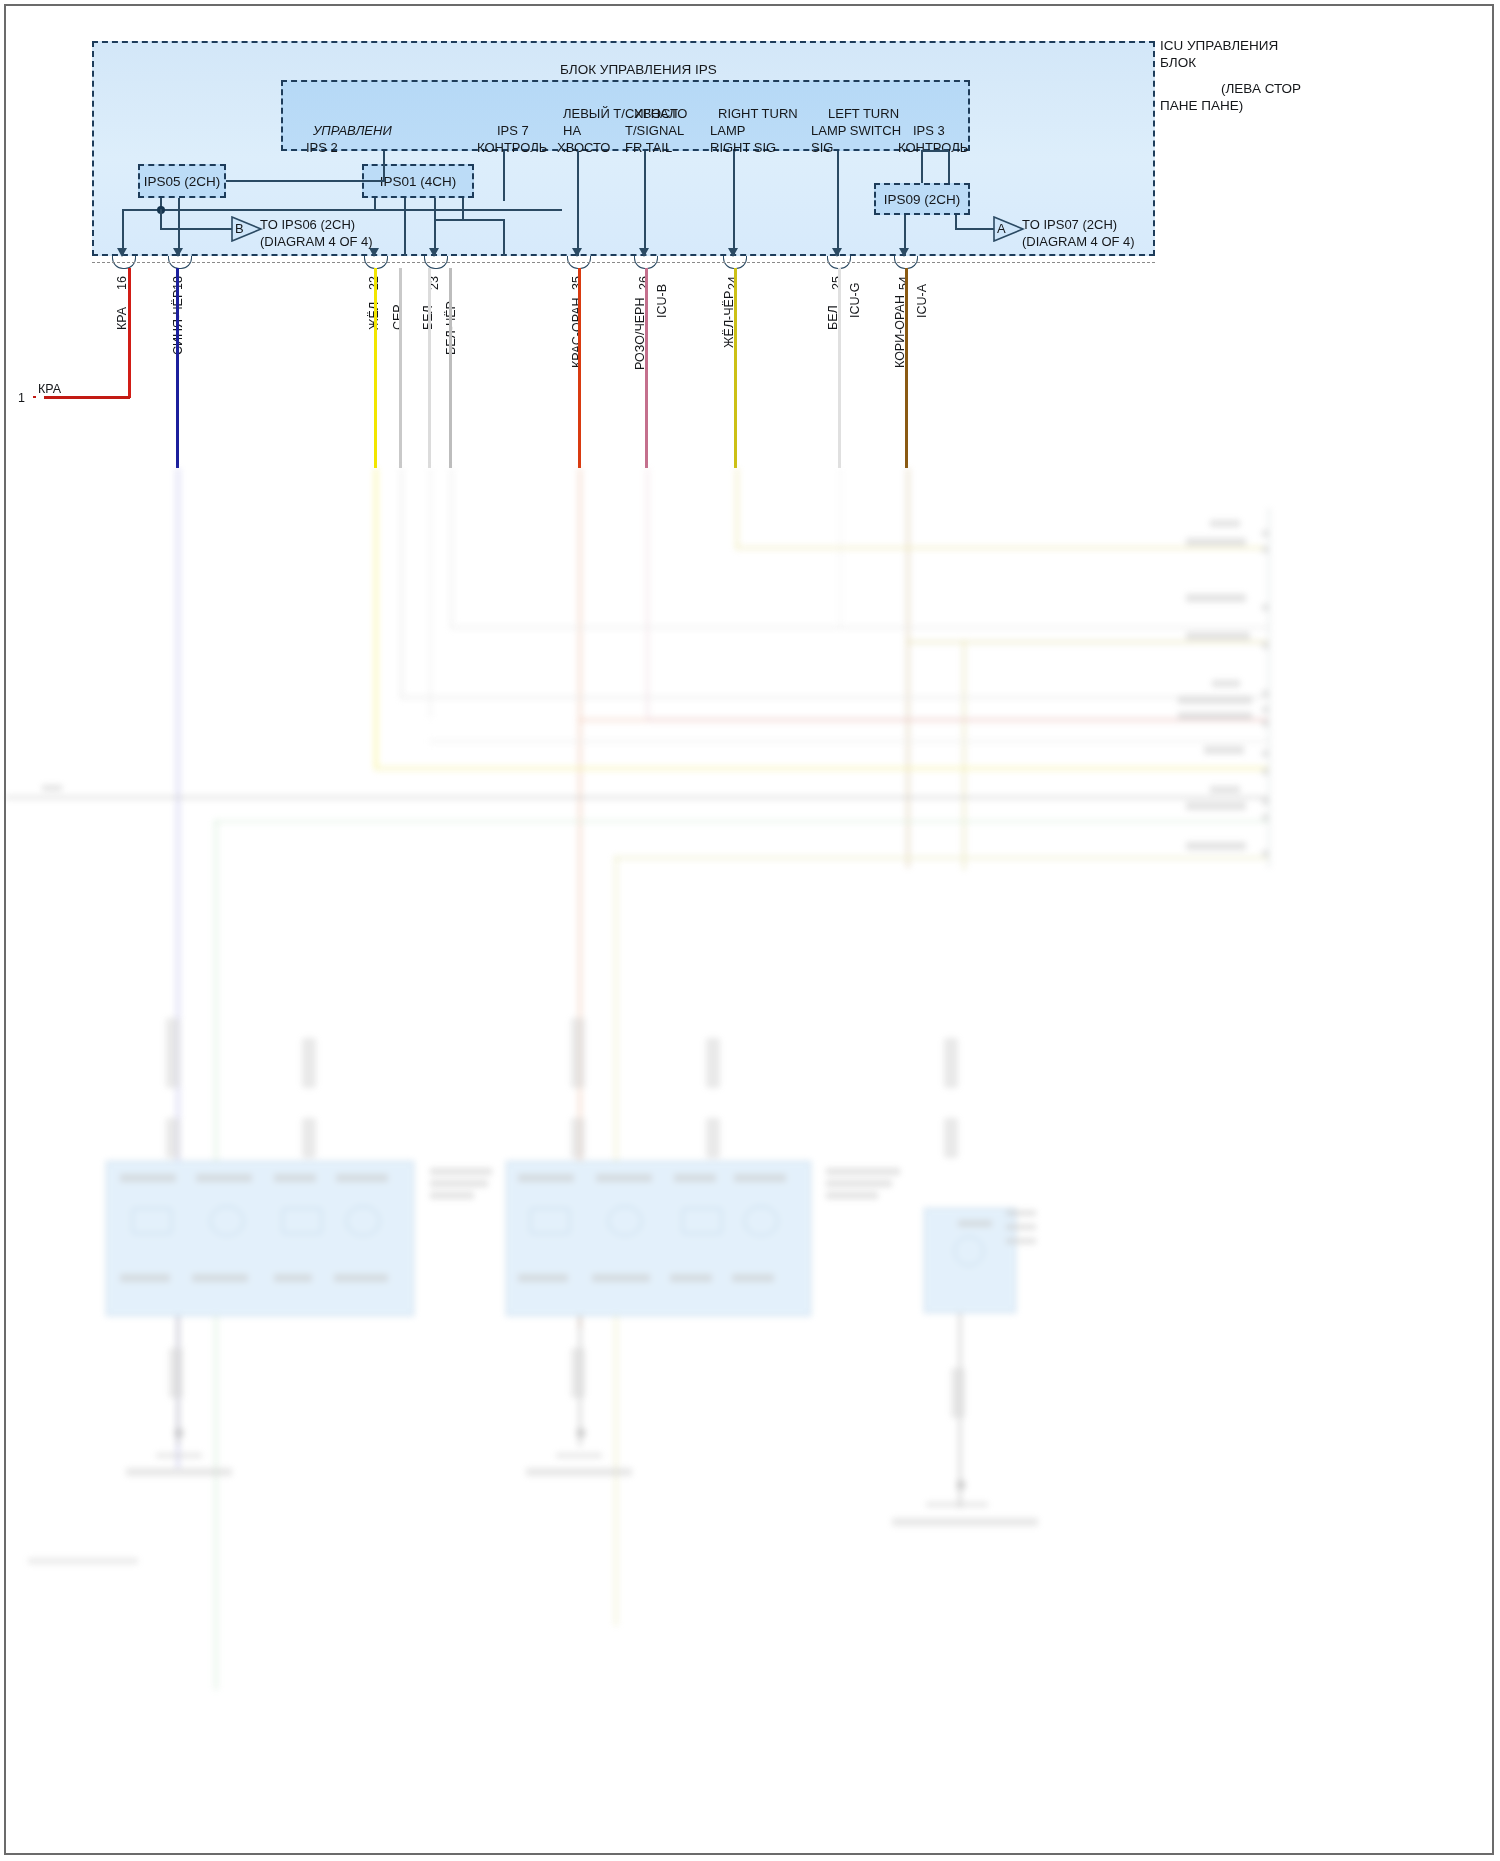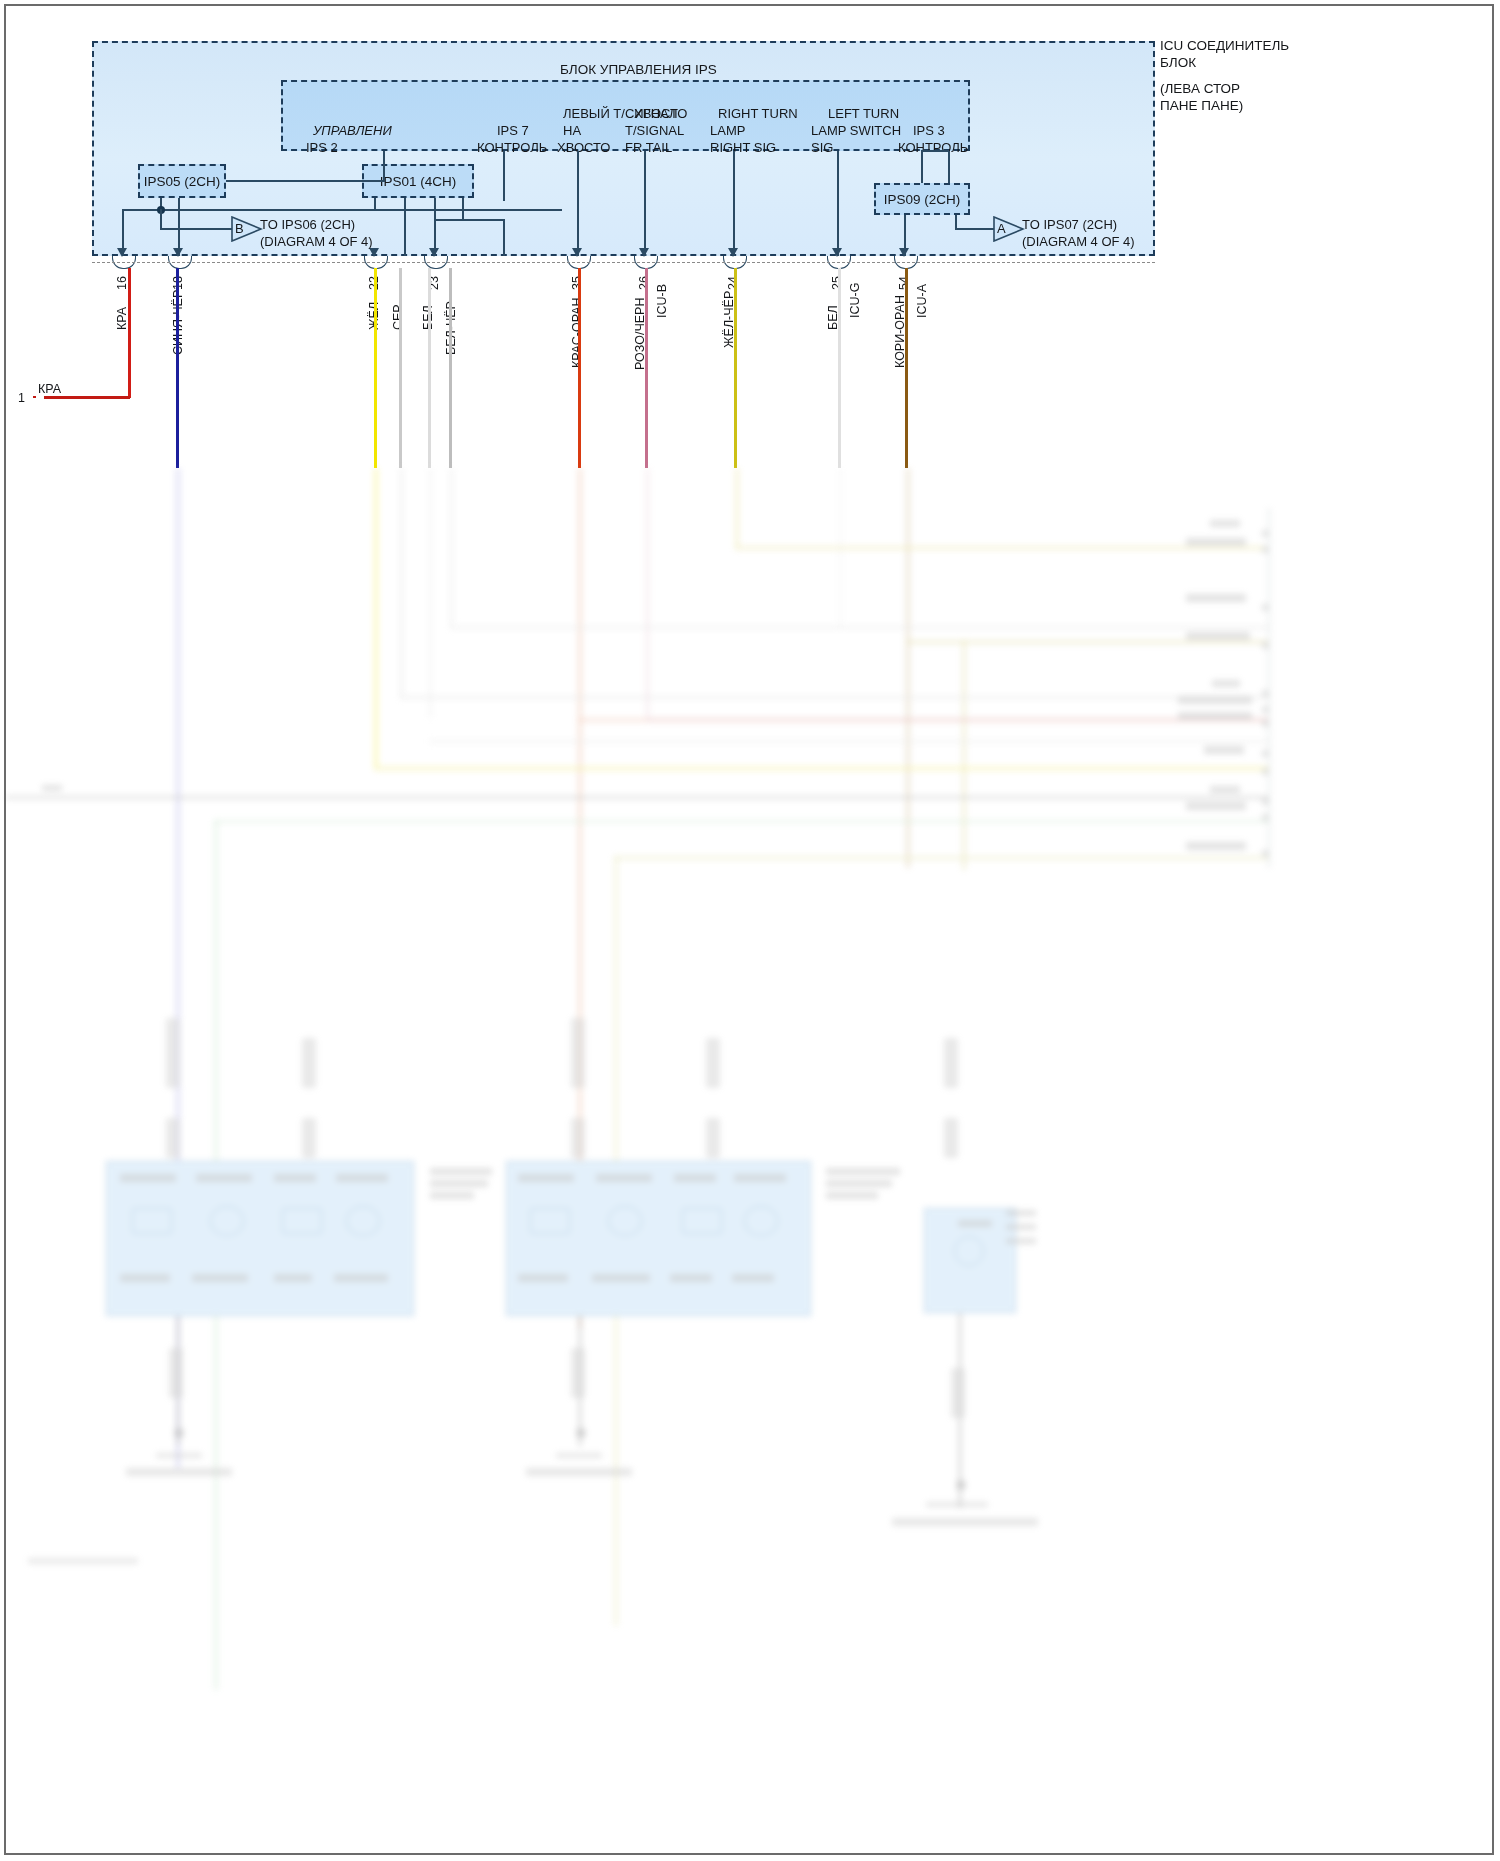--- a/index.html
+++ b/index.html
@@ -68,23 +68,23 @@
   .fconn{position:absolute;background:#aaa;border-radius:2px;opacity:.5;}
 </style>
 </head>
 <body>
 
 <div id="page">
   <div id="sheet"></div>
 
   <div class="icu-outer" style="left:92px;top:41px;width:1063px;height:215px;"></div>
 
-  <div class="txt" style="left:1160px;top:38px;font-size:13.5px;">ICU СОЕДИНИТЕЛЬ</div>
+  <div class="txt" style="left:1160px;top:38px;font-size:13.5px;">ICU УПРАВЛЕНИЯ</div>
   <div class="txt" style="left:1160px;top:55px;font-size:13.5px;">БЛОК</div>
-  <div class="txt" style="left:1160px;top:81px;font-size:13.5px;">(ЛЕВА СТОР</div>
+  <div class="txt" style="left:1221px;top:81px;font-size:13.5px;">(ЛЕВА СТОР</div>
   <div class="txt" style="left:1160px;top:98px;font-size:13.5px;">ПАНЕ ПАНЕ)</div>
 
   <div class="txt" style="left:560px;top:62px;font-size:13.5px;">БЛОК УПРАВЛЕНИЯ IPS</div>
 
   <div class="ips-band" style="left:281px;top:80px;width:689px;height:71px;"></div>
 
   <div>
     <div class="txt" style="left:313px;top:123px;font-size:13px;font-style:italic;">УПРАВЛЕНИ</div>
     <div class="txt" style="left:306px;top:140px;font-size:13px;">IPS 2</div>
   </div>

